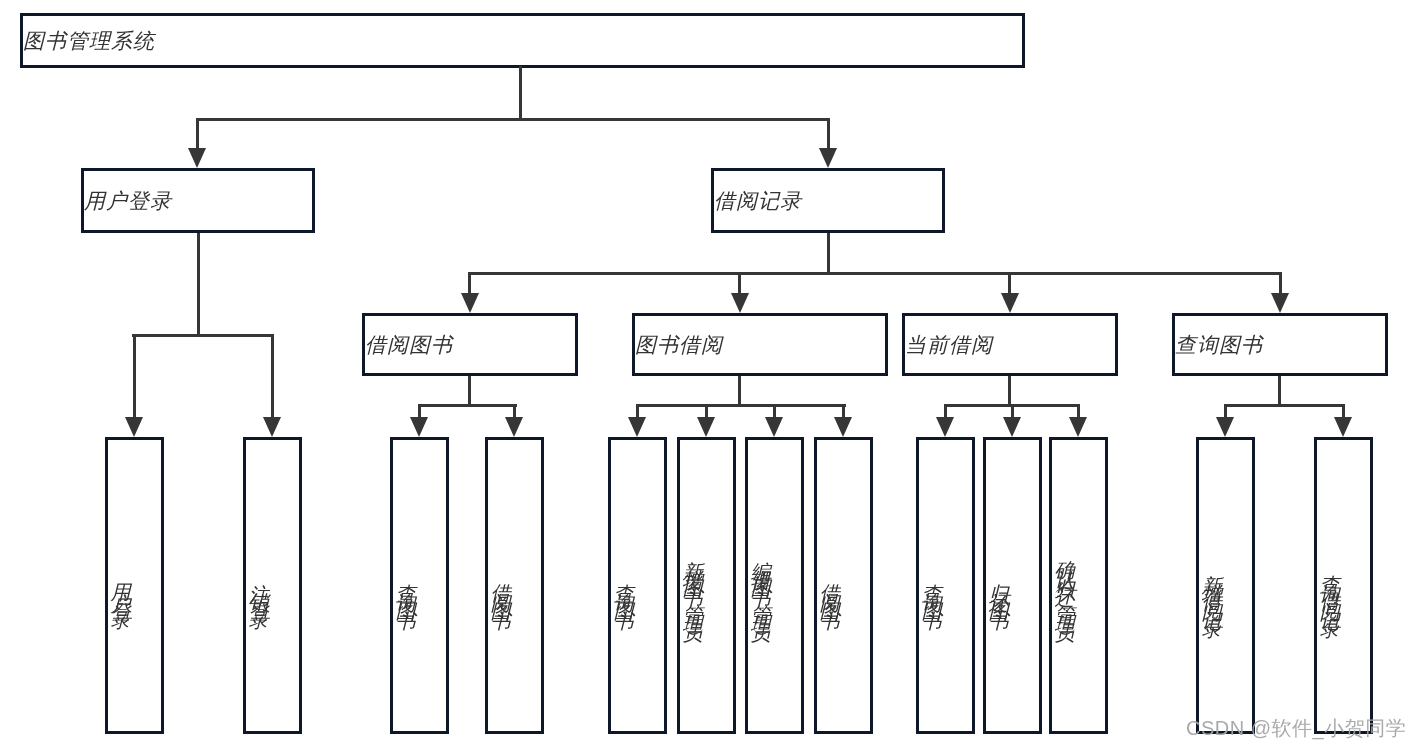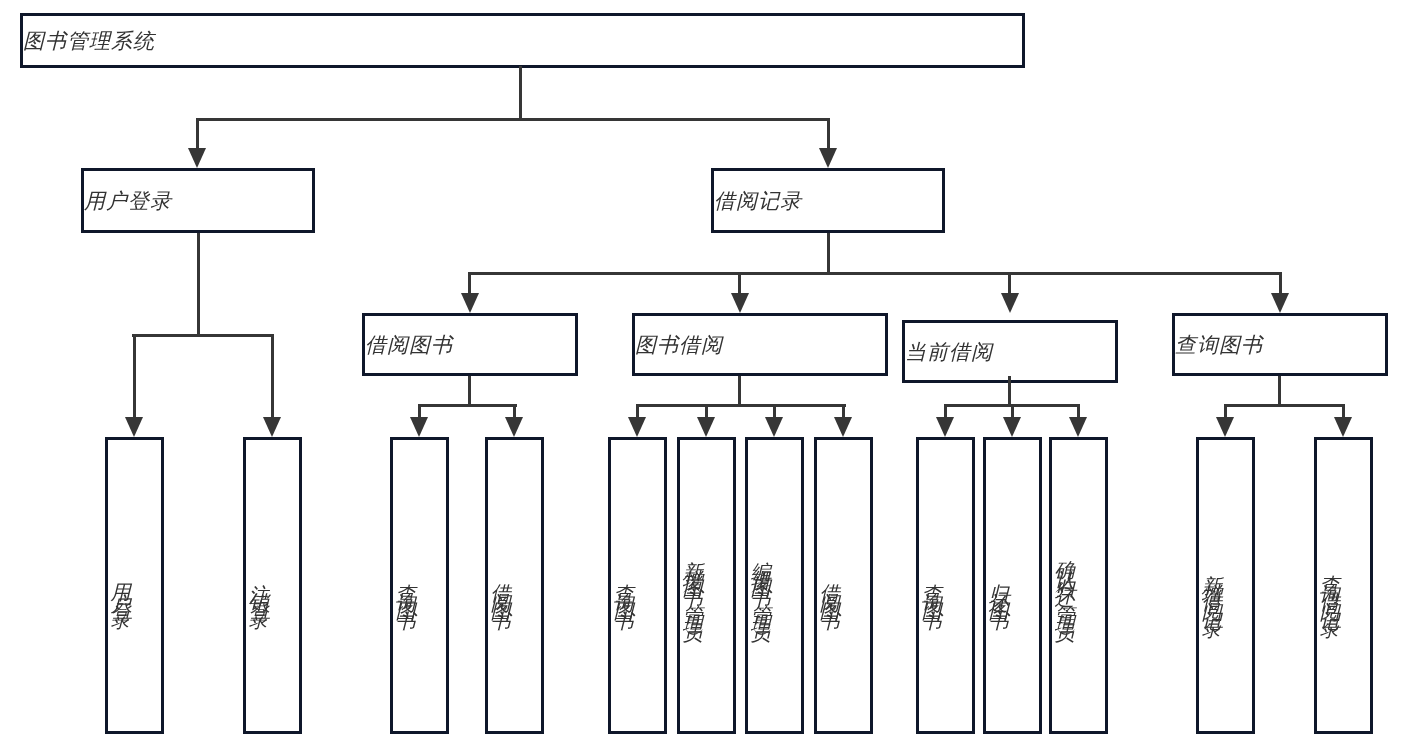--- a/index.html
+++ b/index.html
@@ -71,21 +71,21 @@
   <div class="box" style="left:711px;top:168px;width:234px;height:65px;">
     <span class="hlabel">借阅记录</span>
   </div>
 
   <div class="box" style="left:362px;top:313px;width:216px;height:63px;">
     <span class="hlabel">借阅图书</span>
   </div>
   <div class="box" style="left:632px;top:313px;width:256px;height:63px;">
     <span class="hlabel">图书借阅</span>
   </div>
-  <div class="box" style="left:902px;top:320px;width:216px;height:63px;">
+  <div class="box" style="left:902px;top:313px;width:216px;height:63px;">
     <span class="hlabel">当前借阅</span>
   </div>
   <div class="box" style="left:1172px;top:313px;width:216px;height:63px;">
     <span class="hlabel">查询图书</span>
   </div>
 
   <div class="box leaf" style="left:105px;">
     <span class="vtext">用户登录</span>
   </div>
   <div class="box leaf" style="left:243px;">
@@ -195,14 +195,15 @@
 
   <div>
     <div class="vline" style="left:1278px;top:376px;height:31px;"></div>
     <div class="hline" style="left:1224px;top:404px;width:120px;"></div>
     <div class="vline" style="left:1224px;top:404px;height:16px;"></div>
     <div class="arrow" style="left:1216px;top:417px;"></div>
     <div class="vline" style="left:1342px;top:404px;height:16px;"></div>
     <div class="arrow" style="left:1334px;top:417px;"></div>
   </div>
 
+  <div class="watermark">CSDN @软件_小贺同学</div>
 
 </div>
 
 </body></html>

